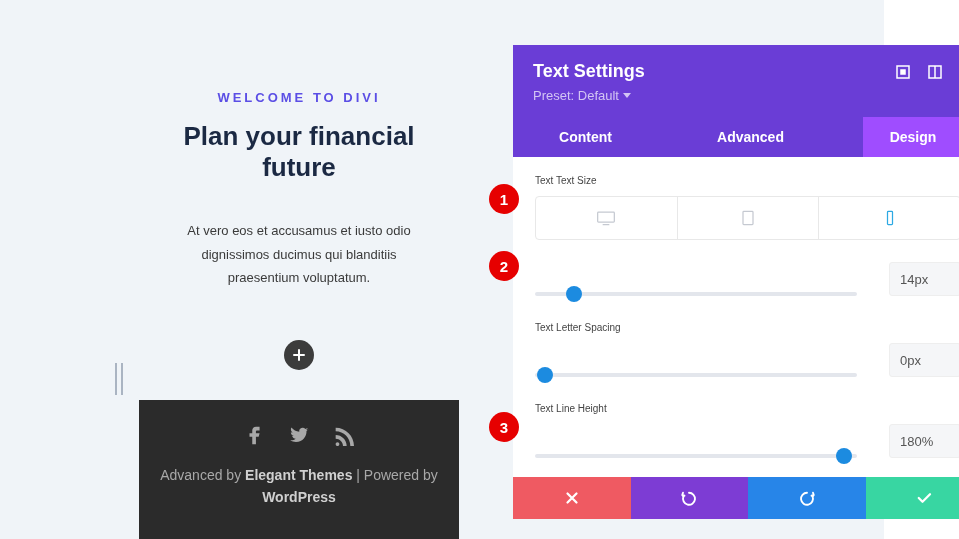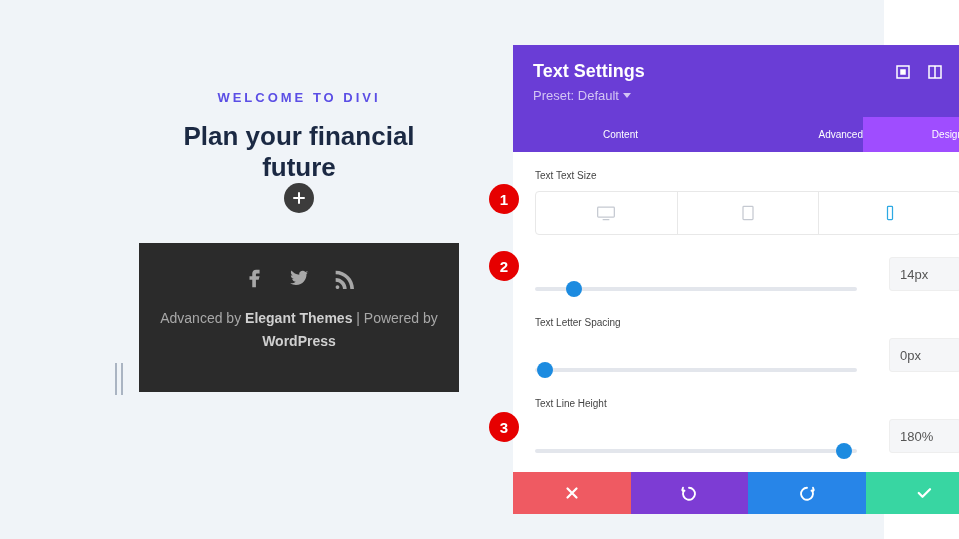--- a/index.html
+++ b/index.html
@@ -3,42 +3,42 @@
 <meta charset="utf-8">
 <style>
 * { margin: 0; padding: 0; box-sizing: border-box; }
 body { font-family: -apple-system, BlinkMacSystemFont, 'Segoe UI', Arial, sans-serif; background: #fff; width: 959px; height: 539px; position: relative; overflow: hidden; }
 
 
 .preview-wrap { position: absolute; left: 0; top: 0; width: 884px; height: 539px; background: #f0f4f8; }
 .preview-inner { position: absolute; left: 139px; top: 0; width: 320px; height: 539px; }
 .hero-block { background: #f0f4f8; padding: 90px 28px 30px; text-align: center; }
 .eyebrow { color: #5b4ee5; font-size: 13px; font-weight: 600; letter-spacing: 3px; margin-bottom: 16px; }
-.hero-title { color: #1b2943; font-size: 26px; font-weight: 700; line-height: 1.2; }
+.hero-title { color: #1b2943; font-size: 26px; font-weight: 700; line-height: 1.2; margin-bottom: 36px; }
 .hero-body { color: #3a3a3a; font-size: 13px; line-height: 1.8; margin-bottom: 50px; padding: 0 8px; }
 .add-circle { width: 30px; height: 30px; border-radius: 50%; background: #3c3c3c; color: #fff; display: inline-flex; align-items: center; justify-content: center; cursor: pointer; }
 .footer-block { background: #2b2b2b; color: #a8a8a8; padding: 24px 20px 40px; text-align: center; }
 .social-row { display: flex; justify-content: center; gap: 22px; margin-bottom: 14px; }
 .social-row svg { width: 22px; height: 22px; fill: #a8a8a8; }
 .footer-text { font-size: 14px; line-height: 1.6; }
 .footer-text .bold { color: #d0d0d0; font-weight: 700; }
 .drag-handle { position: absolute; left: 115px; top: 363px; display: flex; gap: 4px; }
 .drag-handle span { width: 2px; height: 32px; background: #aab4c2; }
 .selection-indicator { position: absolute; right: 51px; top: 176px; width: 6px; height: 14px; background: #6e6e6e; }
 
 
 .panel { position: absolute; left: 513px; top: 45px; width: 470px; background: #0f766e; }
 .panel-head { background: #6a3dd6; color: #fff; padding: 16px 20px 0; }
 .head-row { display: flex; align-items: center; justify-content: space-between; margin-bottom: 6px; }
 .panel-title { font-size: 18px; font-weight: 600; }
 .head-icons { display: flex; gap: 18px; align-items: center; }
 .head-icons > * { cursor: pointer; display: flex; align-items: center; }
 .preset-row { font-size: 13px; color: #d3c5f4; margin-bottom: 14px; display: flex; align-items: center; gap: 2px; }
 .tabs { display: flex; }
-.tab { flex: none; padding: 12px 0; text-align: right; color: #fff; font-size: 10px; font-weight: 400; cursor: pointer; }
+.tab { flex: none; padding: 12px 0; text-align: center; color: #fff; font-size: 14px; font-weight: 700; cursor: pointer; }
 .tab.content { width: 105px; }
 .tab.design { width: 100px; background: #9f4dff; }
 .tab.advanced { flex: 1; }
 
 .panel-body { background: #fff; padding: 18px 22px 8px; height: 320px; overflow: hidden; }
 .ctrl-label { font-size: 10px; color: #444; margin-bottom: 10px; font-weight: 500; }
 .device-tabs { display: flex; border: 1px solid #e8e8e8; border-radius: 4px; margin-bottom: 22px; overflow: hidden; }
 .device-tab { flex: 1; height: 42px; display: flex; align-items: center; justify-content: center; cursor: pointer; border-right: 1px solid #e8e8e8; }
 .device-tab:last-child { border-right: none; }
 .device-tab svg { width: 20px; height: 16px; stroke: #c5c9d1; fill: none; stroke-width: 1.5; }
@@ -69,20 +69,21 @@
 
 <div class="preview-wrap">
   <div class="drag-handle">
       <span></span>
       <span></span>
     </div>
   <div class="preview-inner">
     <div class="hero-block">
       <div class="eyebrow">WELCOME TO DIVI</div>
       <div class="hero-title">Plan your financial future</div>
+      <div class="hero-body">At vero eos et accusamus et iusto odio dignissimos ducimus qui blanditiis praesentium voluptatum.</div>
       <div class="add-circle">
         <svg width="12" height="12" viewBox="0 0 12 12">
             <path d="M6 1v10M1 6h10" stroke="#fff" stroke-width="2" stroke-linecap="round"></path>
           </svg>
       </div>
     </div>
     <div class="footer-block">
       <div class="social-row">
         <span><svg viewBox="0 0 24 24">
               <path d="M13 3h4v4h-3c-.6 0-1 .4-1 1v2h4l-1 4h-3v8h-4v-8H6v-4h3V7c0-2.2 1.8-4 4-4z"></path>

